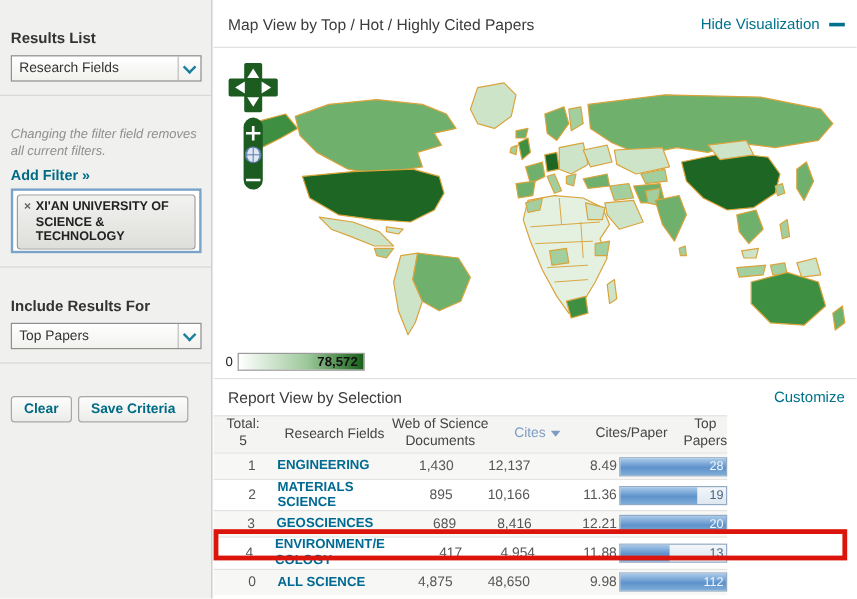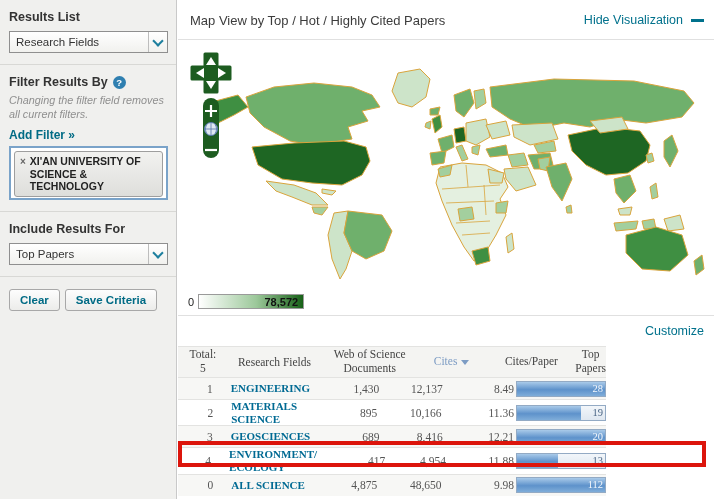--- a/index.html
+++ b/index.html
@@ -3,21 +3,21 @@
 <meta charset="utf-8">
 <style>
   * { margin:0; padding:0; box-sizing:border-box; }
   html,body { background:#fff; }
   body { font-family:"Liberation Sans", sans-serif; color:#333; }
   .app { position:relative; width:714px; height:499px; background:#fff; overflow:hidden; }
 
   
   .sidebar { position:absolute; left:0; top:0; width:177px; height:499px;
              background:#f0f0ee; border-right:1px solid #c9c9c9; }
-  .side-section { padding:10px 9px 11px 9px; border-bottom:1px solid #d8d8d5; }
+  .side-section { padding:10px 9px 11px 9px; border-bottom:1px solid #d8d8d5;margin-top:15px; }
   .side-section.last { border-bottom:none; }
   .side-heading { font-size:12.5px; font-weight:bold; color:#333; margin-bottom:7px; }
   .side-heading-row { display:flex; align-items:center; margin-bottom:4px; }
   .help-icon { display:inline-block; width:13px; height:13px; margin-left:5px;
                background:#2f7fb0; color:#fff; border-radius:50%; font-size:9.5px;
                font-weight:bold; text-align:center; line-height:13px; cursor:pointer; }
   .select { position:relative; width:159px; height:22px; border:1px solid #8f8f8f;
             background:linear-gradient(#ffffff,#f1f1ee); font-size:11.5px; color:#333;
             line-height:20px; padding-left:6px; cursor:pointer; }
   .select-arrow { position:absolute; right:0; top:0; width:19px; height:20px;
@@ -58,21 +58,21 @@
   .legend-min { font-size:11px; color:#222; margin-right:4px; }
   .legend-bar { position:relative; width:106px; height:15px; border:1px solid #9a9a9a;
                 background:linear-gradient(90deg,#ffffff 0%,#9cc89a 55%,#176117 100%);font-weight:bold; }
   .legend-max { position:absolute; right:5px; top:1px; font-size:11px; color:#111; }
 
   .report-header { position:relative; height:30px; }
   .report-title { position:absolute; left:12px; top:8px; font-size:13px; color:#3c3c3c; }
   .customize { position:absolute; right:10px; top:8px; font-size:12.5px; color:#00718c; cursor:pointer; }
 
   
-  .rtable { width:428px; font-size:11.5px;font-family:Liberation Serif, serif; }
+  .rtable { width:428px; font-size:11.5px; }
   .thead, .trow { display:flex; align-items:center; border-top:1px solid #e3e3e1; }
   .thead { background:#f4f4f2; min-height:31px; color:#444; }
   .trow { min-height:22px; background:#fff; }
   .trow.alt { background:#f7f7f5; }
   .c0 { width:50px; }
   .c1 { width:100px; padding-left:10px; }
   .c2 { width:88px; text-align:right; padding-right:4px; }
   .c3 { width:74px; text-align:right; padding-right:2px; }
   .c4 { width:86px; text-align:right; padding-right:2px; }
   .c5 { flex:1; display:flex; justify-content:flex-end; align-items:center; }
@@ -106,24 +106,20 @@
 
     <div class="side-section">
       <div class="side-heading">Results List</div>
       <div class="select">
         <span>Research Fields</span>
         <span class="select-arrow"></span>
       </div>
     </div>
 
     <div class="side-section">
-      <div class="side-heading-row">
-        <span class="side-heading" style="margin-bottom:0">Filter Results By</span>
-        <span class="help-icon">?</span>
-      </div>
       <div class="filter-note">Changing the filter field removes all current filters.</div>
       <a class="add-filter">Add Filter »</a>
       <div class="filter-box">
         <div class="chip">
           <span class="chip-x">×</span>
           <span class="chip-text">XI'AN UNIVERSITY OF SCIENCE &amp; TECHNOLOGY</span>
         </div>
       </div>
     </div>
 
@@ -232,20 +228,21 @@
 
       <div class="legend">
         <span class="legend-min">0</span>
         <div class="legend-bar">
           <span class="legend-max">78,572</span>
         </div>
       </div>
     </div>
 
     <div class="report-header">
+      <div class="report-title">Report View by Selection</div>
       <div class="customize">Customize</div>
     </div>
 
     <div class="rtable">
       <div class="thead">
         <div class="c0">
           <div>Total:</div>
           <div>5</div>
         </div>
         <div class="c1">Research Fields</div>

